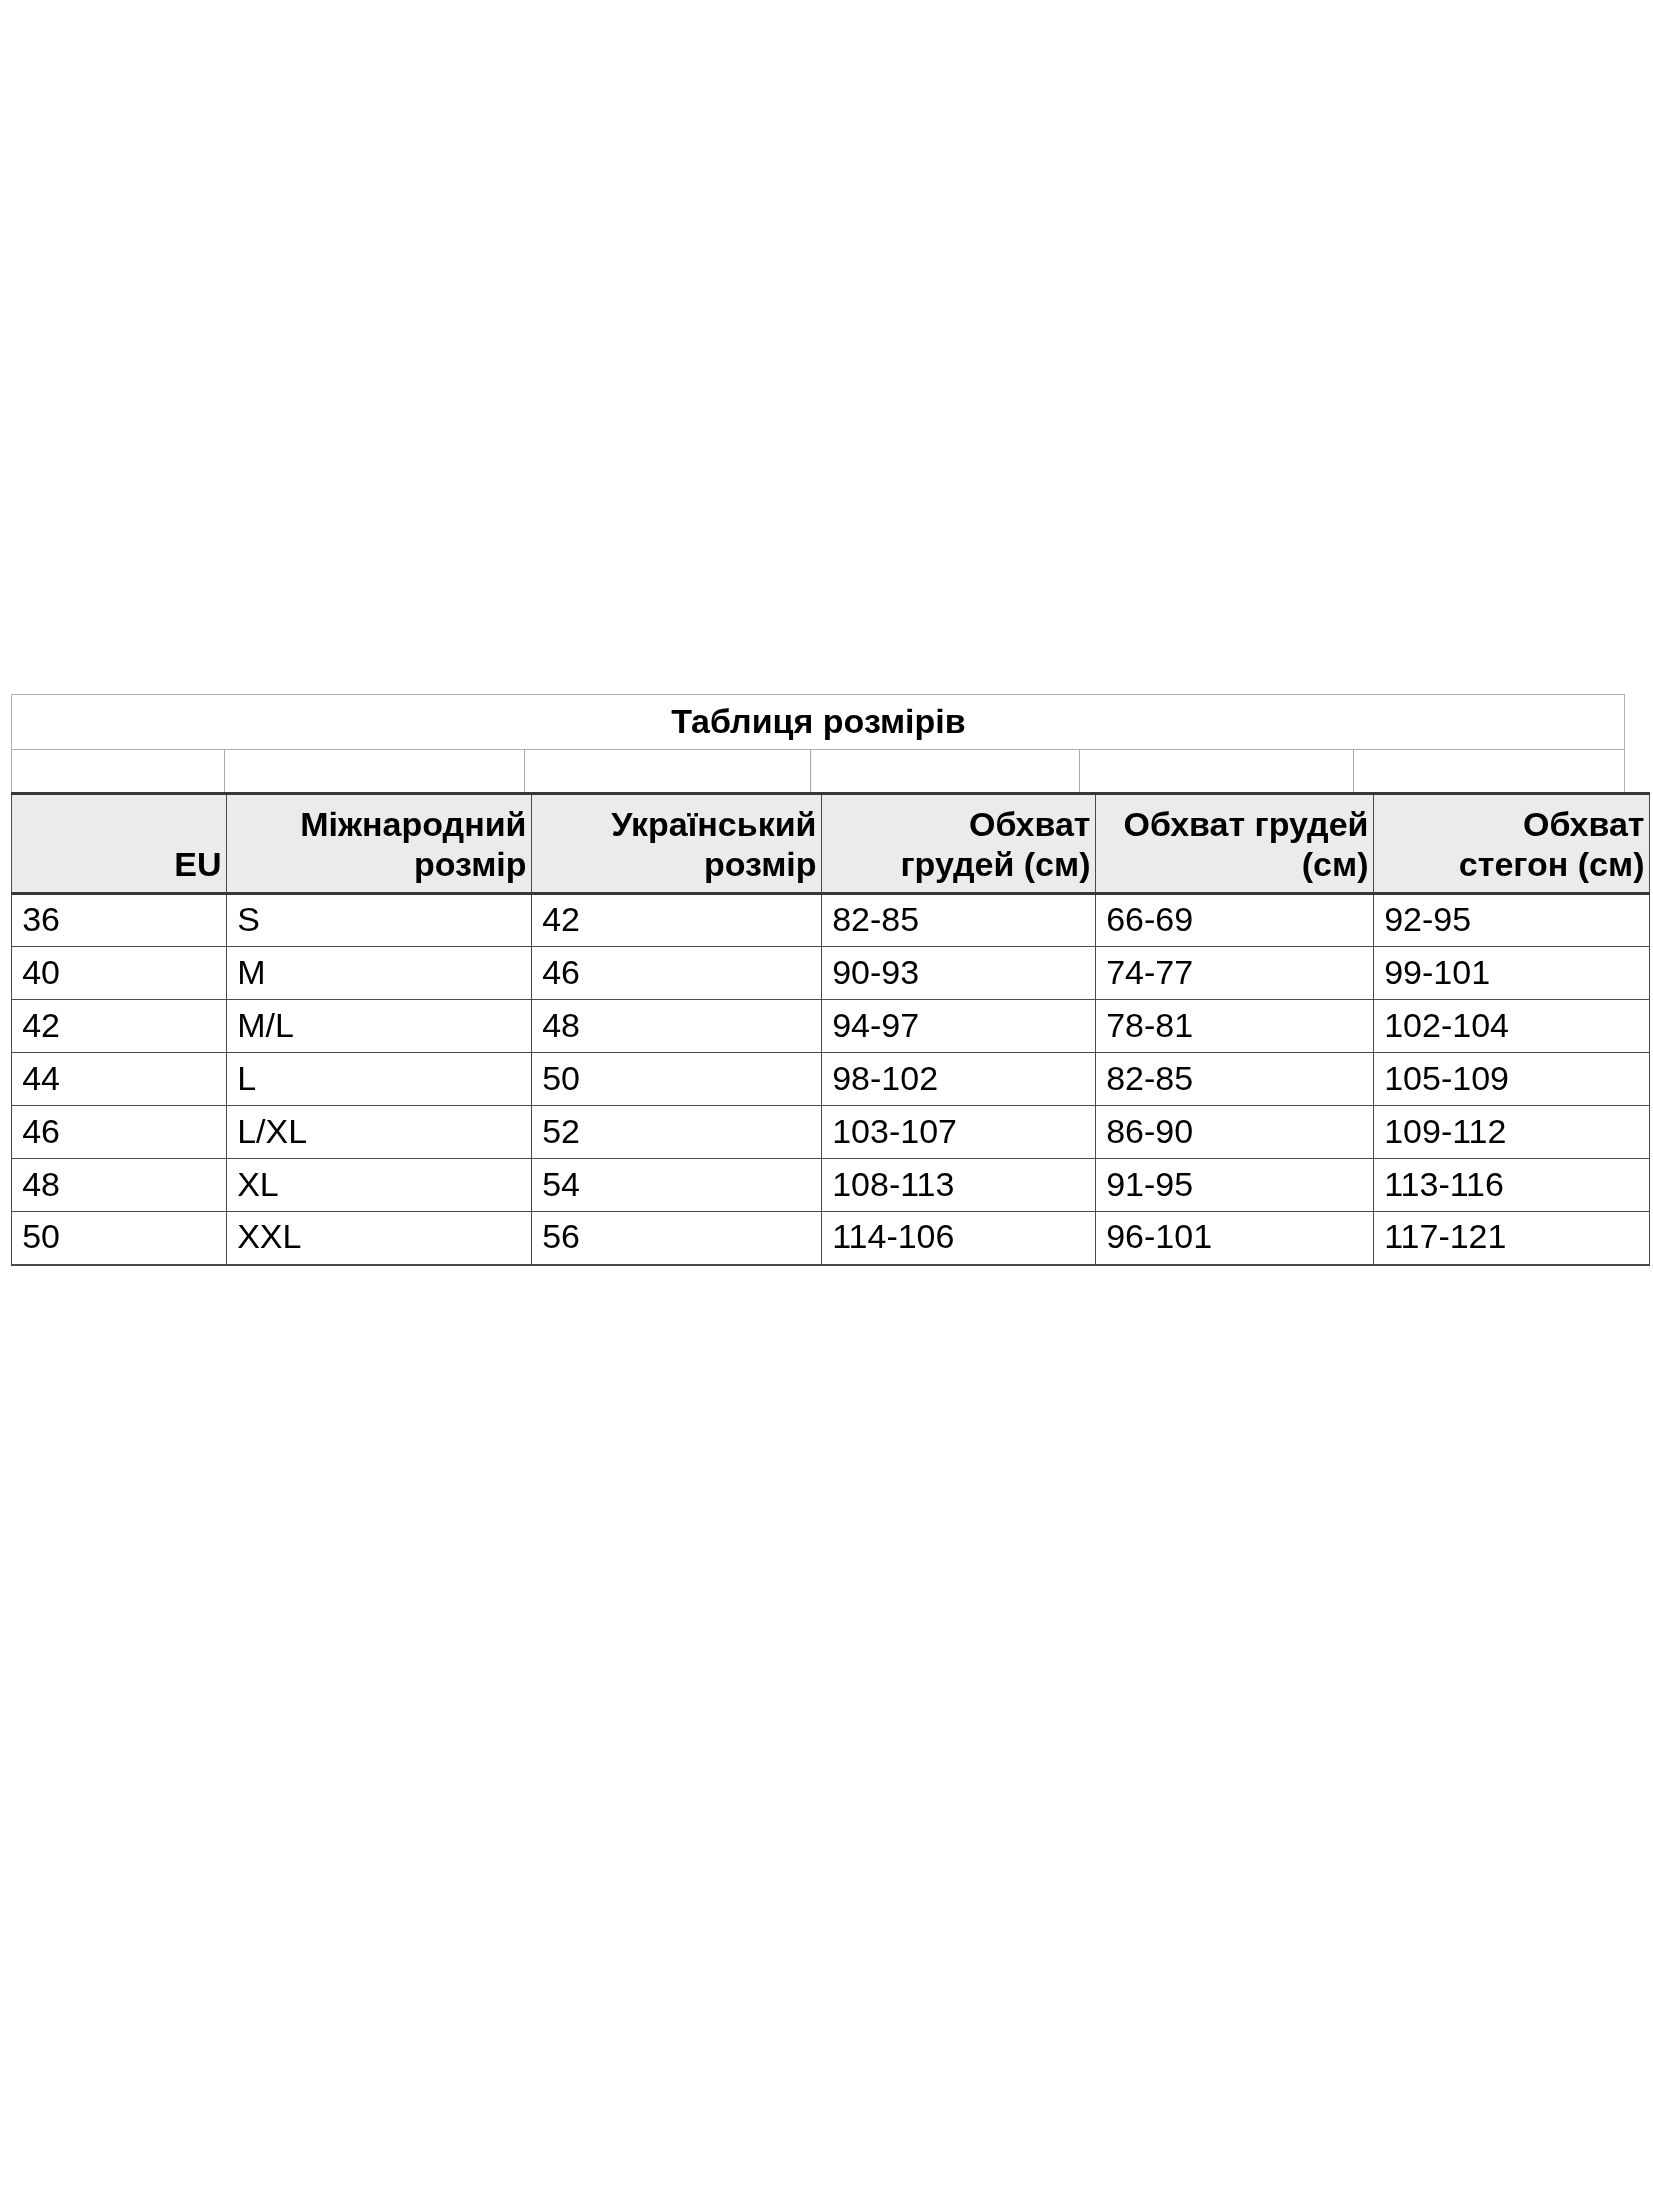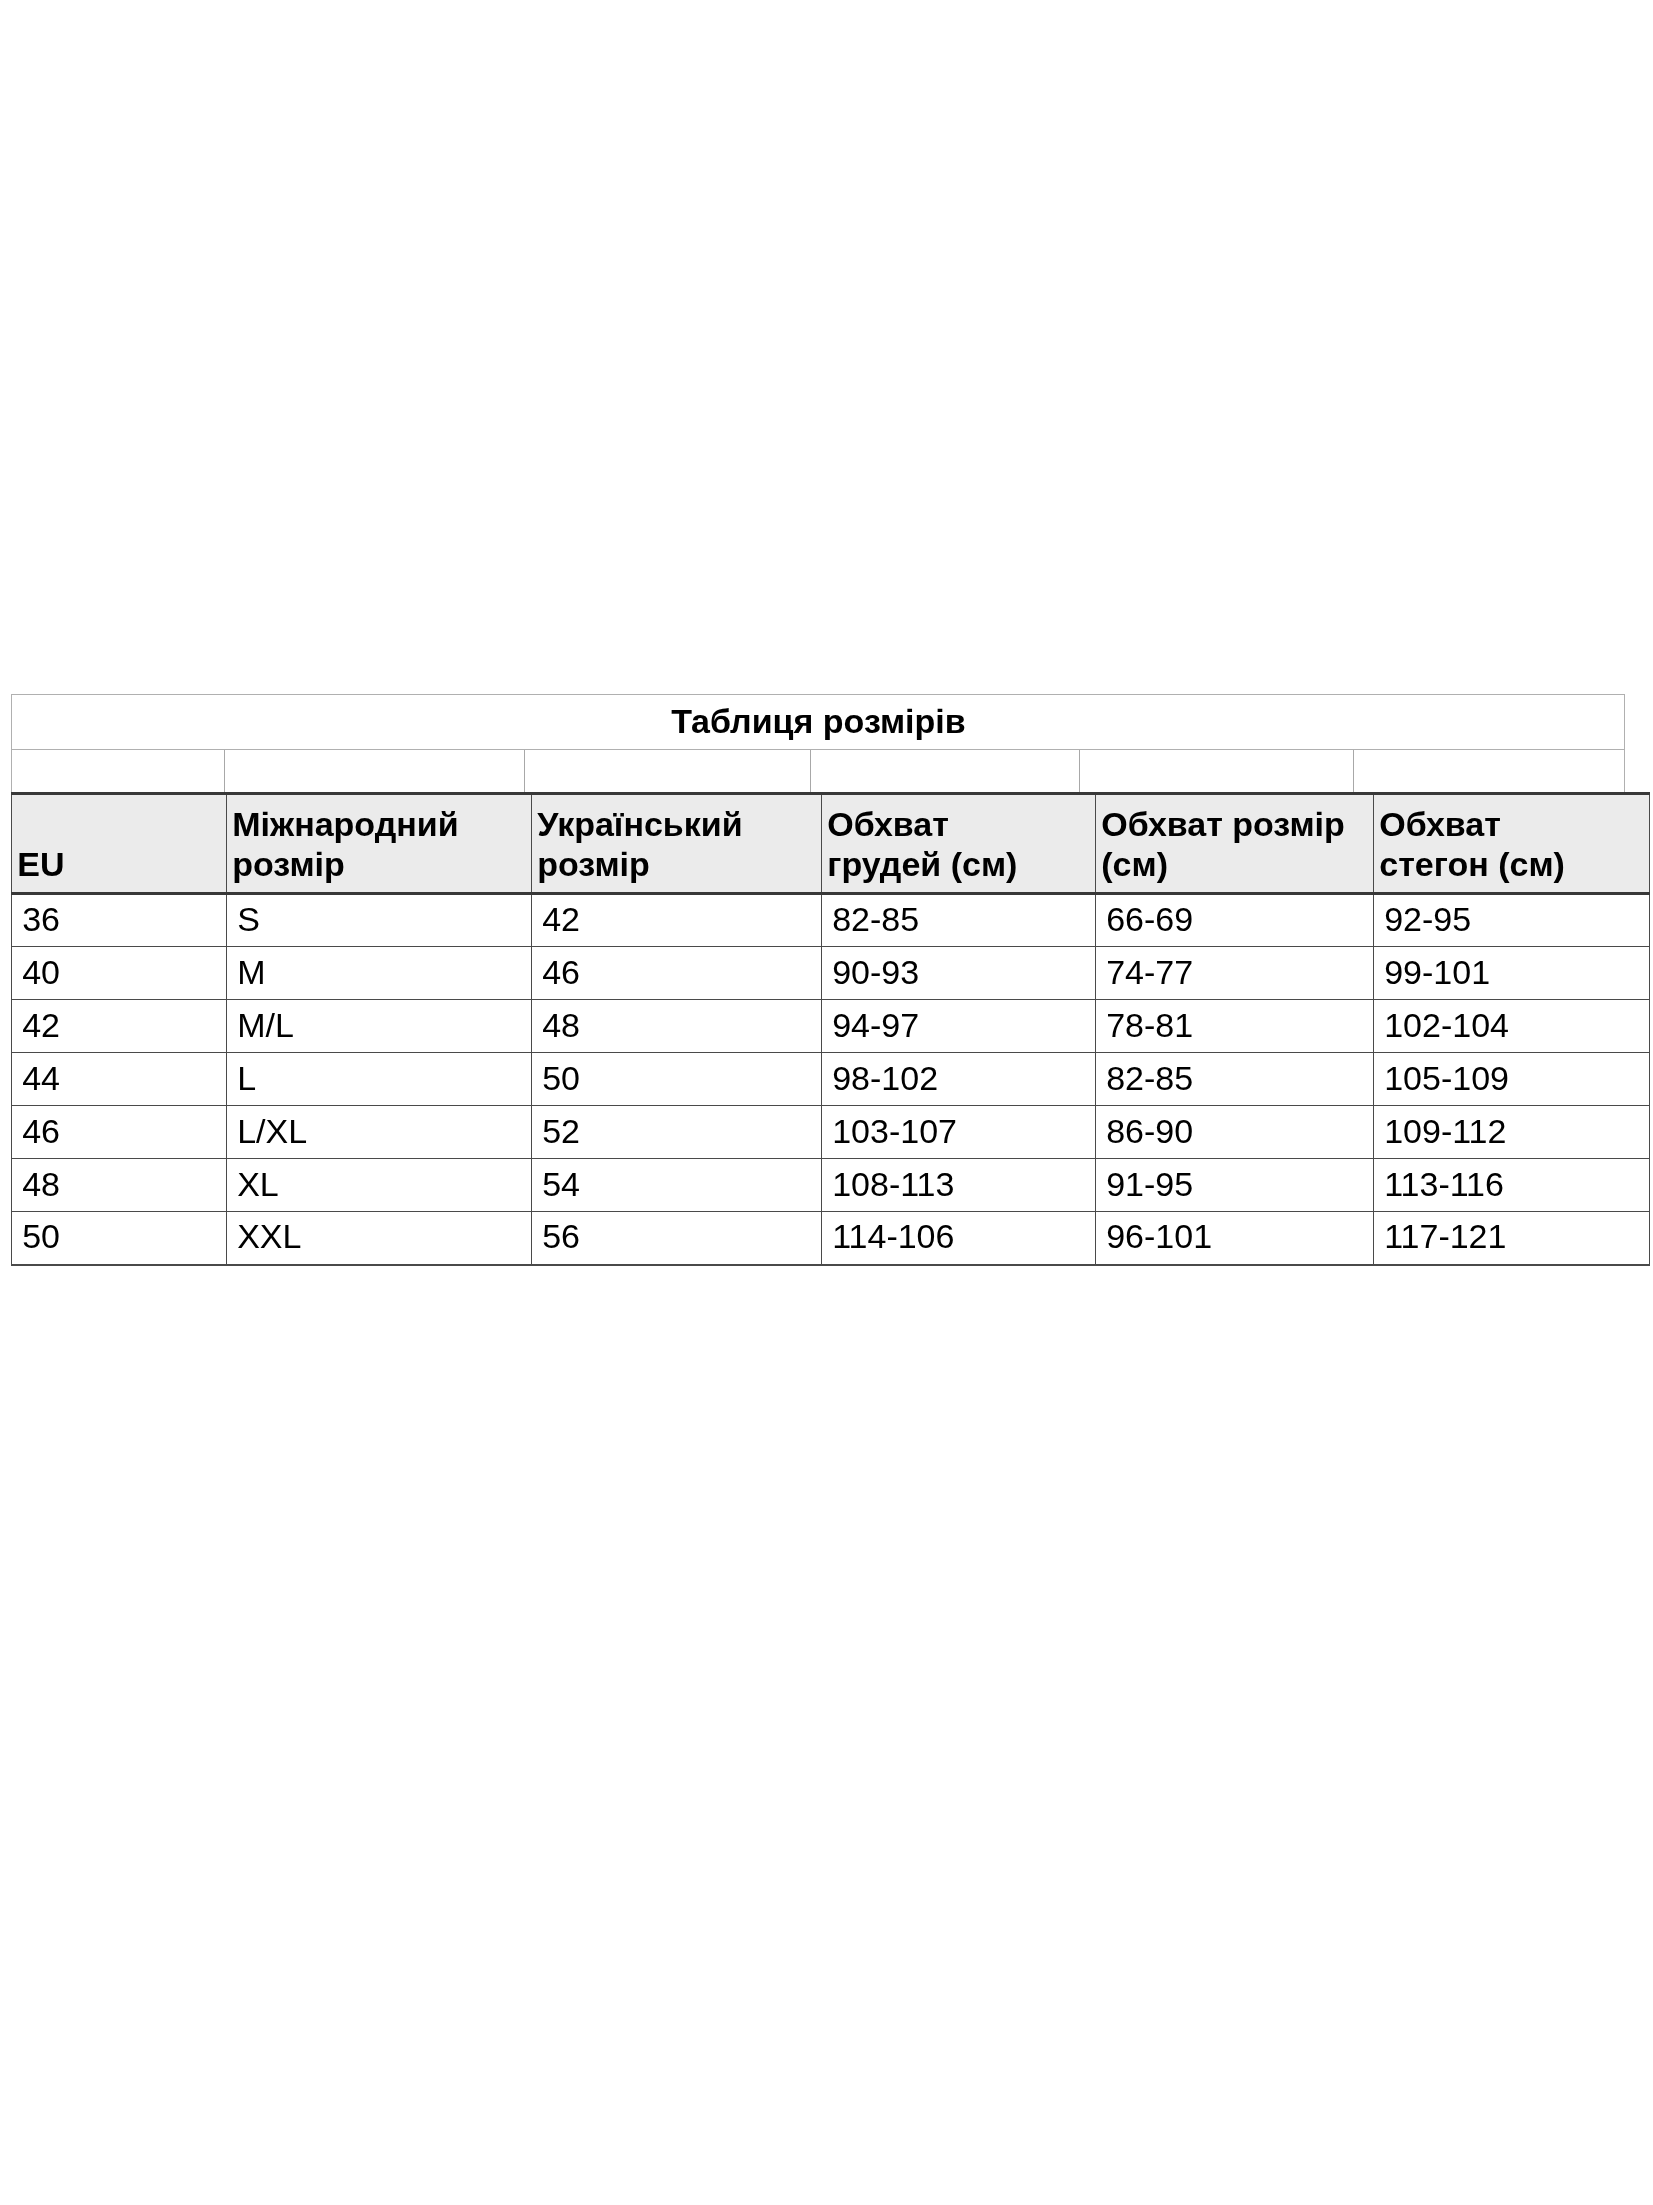--- a/index.html
+++ b/index.html
@@ -53,21 +53,21 @@
     box-sizing: border-box;
     border: 1.6px solid #4a4a4a;
     overflow: hidden;
   }
   table.size-table th {
     height: 100px;
     background: #ebebeb;
     border-top: 3.3px solid #383838;
     border-bottom: 3.3px solid #383838;
     font-weight: bold;
-    text-align: left;
+    text-align: right;
     vertical-align: bottom;
     padding: 0 4.9px 8.2px 4.9px;
     white-space: pre-line;
     line-height: 1.18;
   }
   table.size-table td {
     height: 53px;
     background: #ffffff;
     text-align: left;
     vertical-align: middle;
@@ -105,21 +105,21 @@
       </colgroup>
       <thead>
         <tr>
           <th>EU</th>
           <th>Міжнародний
 розмір</th>
           <th>Український
 розмір</th>
           <th>Обхват
 грудей (см)</th>
-          <th>Обхват розмір
+          <th>Обхват грудей
 (см)</th>
           <th>Обхват
 стегон (см)</th>
         </tr>
       </thead>
       <tbody>
         <tr>
           <td>36</td>
           <td>S</td>
           <td>42</td>

